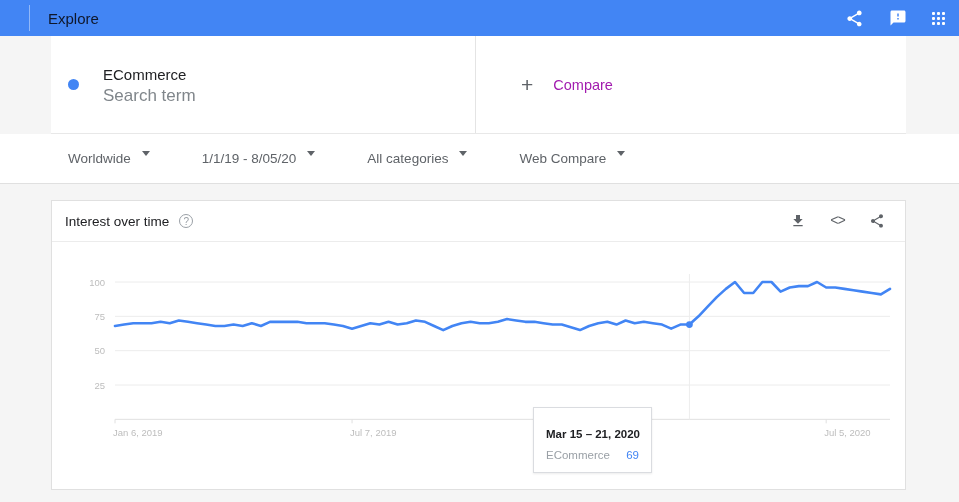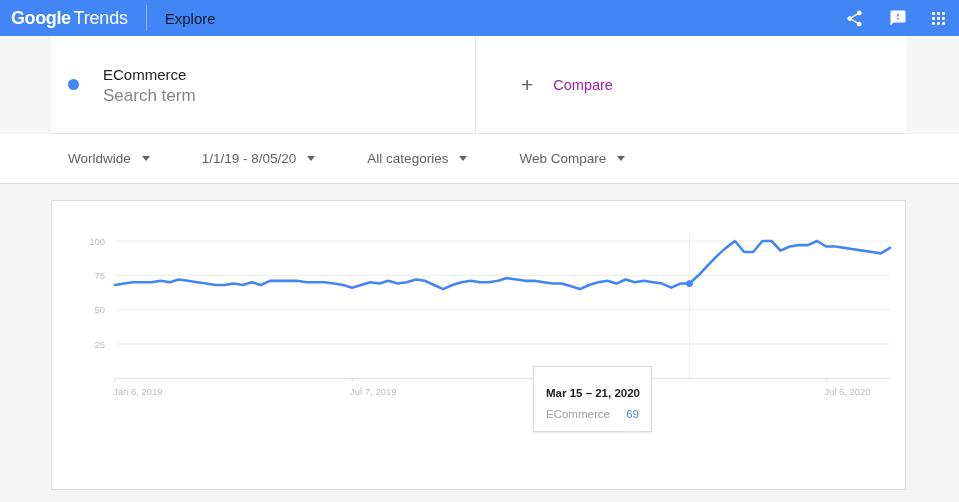--- a/index.html
+++ b/index.html
@@ -47,21 +47,21 @@
   .plus { font-size: 21px; color: #5f6368; font-weight: 300; line-height: 1; }
   .compare-label { font-size: 14.5px; color: #a21caf; margin-left: 20px; }
 
   
   .filters {
     background: #fff; height: 50px;
     display: flex; align-items: center;
     padding-left: 68px;
     border-bottom: 1px solid #e0e0e0;
   }
-  .filter { display: flex; align-items: center; cursor: pointer; margin-right: 52px; }
+  .filter { display: flex; align-items: flex-start; cursor: pointer; margin-right: 52px; }
   .filter-label { font-size: 13.5px; color: #5f6368; }
   .caret {
     width: 0; height: 0; margin-left: 11px;
     border-left: 4.5px solid transparent;
     border-right: 4.5px solid transparent;
     border-top: 5px solid #5f6368;
   }
 
   
   .stage { padding: 16px 53px 0 51px; }
@@ -94,24 +94,20 @@
   }
   .tt-date { font-size: 11.5px; color: #202124; font-weight: bold; white-space: nowrap; }
   .tt-row { display: flex; align-items: center; margin-top: 9px; }
   .tt-name { font-size: 11.5px; color: #9aa0a6; }
   .tt-val { font-size: 11.5px; color: #4285F4; margin-left: auto; }
 </style>
 </head>
 <body>
 
 <div class="appbar">
-  <div class="logo">
-    <span class="logo-google">Google</span>
-    <span class="logo-trends">Trends</span>
-  </div>
   <div class="appbar-div"></div>
   <span class="explore">Explore</span>
 
   <div class="appbar-right">
     <span class="icon-btn">
       <svg width="19" height="19" viewBox="0 0 24 24" fill="#fff">
           <path d="M18 16.08c-.76 0-1.44.3-1.96.77L8.91 12.7c.05-.23.09-.46.09-.7s-.04-.47-.09-.7l7.05-4.11c.54.5 1.25.81 2.04.81 1.66 0 3-1.34 3-3s-1.34-3-3-3-3 1.34-3 3c0 .24.04.47.09.7L8.04 9.81C7.5 9.31 6.79 9 6 9c-1.66 0-3 1.34-3 3s1.34 3 3 3c.79 0 1.5-.31 2.04-.81l7.12 4.16c-.05.21-.08.43-.08.65 0 1.61 1.31 2.92 2.92 2.92s2.92-1.31 2.92-2.92-1.31-2.92-2.92-2.92z"></path>
         </svg>
     </span>
     <span class="icon-btn">
@@ -164,20 +160,37 @@
   </div>
   <div class="filter">
     <span class="filter-label">Web Compare</span>
     <span class="caret"></span>
   </div>
 </div>
 
 <div class="stage">
   <div class="card">
 
+    <div class="card-head">
+      <span class="card-title">Interest over time</span>
+      <span class="help-icon">?</span>
+      <div class="card-tools">
+        <span class="icon-btn">
+          <svg width="16" height="16" viewBox="0 0 24 24" fill="#5f6368">
+              <path d="M19 9h-4V3H9v6H5l7 7 7-7zM5 18v2h14v-2H5z"></path>
+            </svg>
+        </span>
+        <span class="embed-icon">&lt;&gt;</span>
+        <span class="icon-btn">
+          <svg width="16" height="16" viewBox="0 0 24 24" fill="#5f6368">
+              <path d="M18 16.08c-.76 0-1.44.3-1.96.77L8.91 12.7c.05-.23.09-.46.09-.7s-.04-.47-.09-.7l7.05-4.11c.54.5 1.25.81 2.04.81 1.66 0 3-1.34 3-3s-1.34-3-3-3-3 1.34-3 3c0 .24.04.47.09.7L8.04 9.81C7.5 9.31 6.79 9 6 9c-1.66 0-3 1.34-3 3s1.34 3 3 3c.79 0 1.5-.31 2.04-.81l7.12 4.16c-.05.21-.08.43-.08.65 0 1.61 1.31 2.92 2.92 2.92s2.92-1.31 2.92-2.92-1.31-2.92-2.92-2.92z"></path>
+            </svg>
+        </span>
+      </div>
+    </div>
 
     <div class="plot">
       <svg id="chart-svg" width="852" height="247" viewBox="0 0 852 247">
           <line x1="63" y1="40" x2="838" y2="40" stroke="#ececec" stroke-width="1"></line>
           <text x="53" y="43.5" class="ytick">100</text>
           <line x1="63" y1="74.33333333333334" x2="838" y2="74.33333333333334" stroke="#ececec" stroke-width="1"></line>
           <text x="53" y="77.83333333333334" class="ytick">75</text>
           <line x1="63" y1="108.66666666666667" x2="838" y2="108.66666666666667" stroke="#ececec" stroke-width="1"></line>
           <text x="53" y="112.16666666666667" class="ytick">50</text>
           <line x1="63" y1="143" x2="838" y2="143" stroke="#ececec" stroke-width="1"></line>

